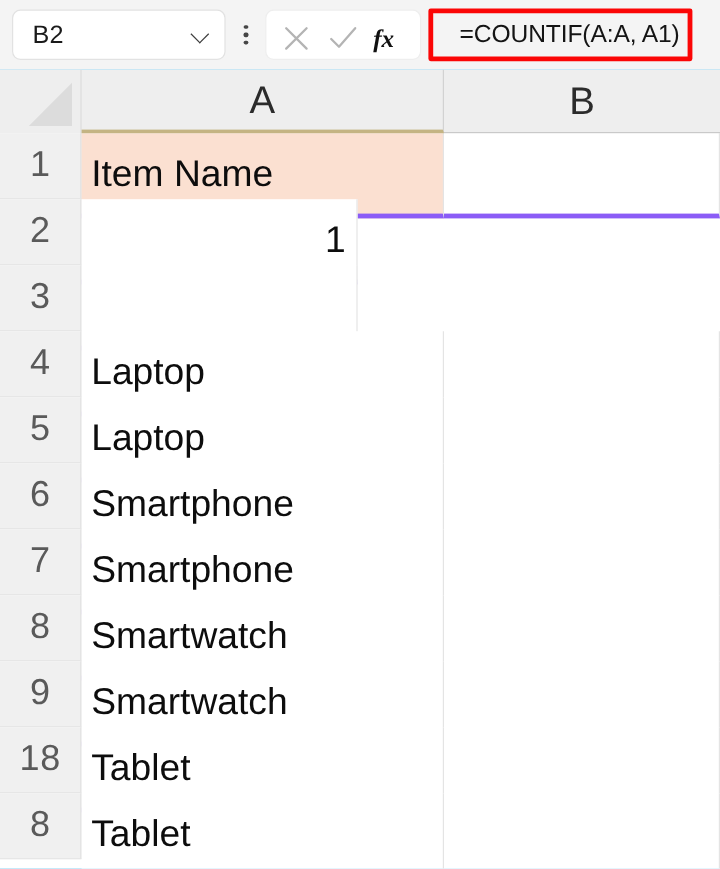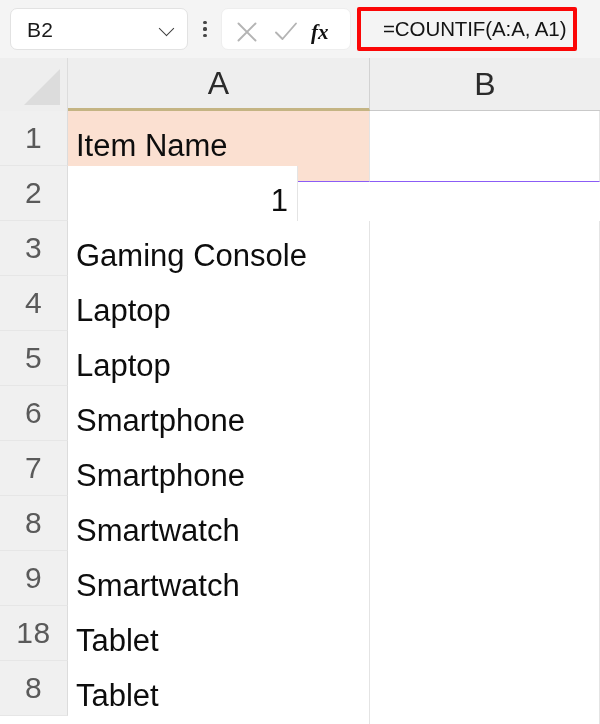--- a/index.html
+++ b/index.html
@@ -197,21 +197,21 @@
     letter-spacing: .5px;
   }
   .cell {
     height: 71px;
     flex: 0 0 auto;
     display: flex;
     align-items: center;
     font-size: 31px;
     color: #0d0d0d;
     background: #ffffff;
-    border-bottom: 1px solid #8b5cf6;
+    border-bottom: 4px solid #8b5cf6;
     overflow: hidden;
     white-space: nowrap;
   }
   .cell.a {
     width: 302px;
     border-right: 1px solid #e4e4e4;
     padding-left: 8px;
   }
   .cell.b {
     width: 230px;
@@ -281,21 +281,20 @@
           <div class="rowhead">1</div>
           <div class="cell a hl">Item Name</div>
           <div class="cell b"></div>
         </div>
         <div class="row">
           <div class="rowhead">2</div>
           <div class="cell b">1</div>
         </div>
         <div class="row">
           <div class="rowhead">3</div>
-          <div class="cell a">Gaming Console</div>
           <div class="cell b"></div>
         </div>
         <div class="row">
           <div class="rowhead">4</div>
           <div class="cell a">Laptop</div>
           <div class="cell b"></div>
         </div>
         <div class="row">
           <div class="rowhead">5</div>
           <div class="cell a">Laptop</div>

